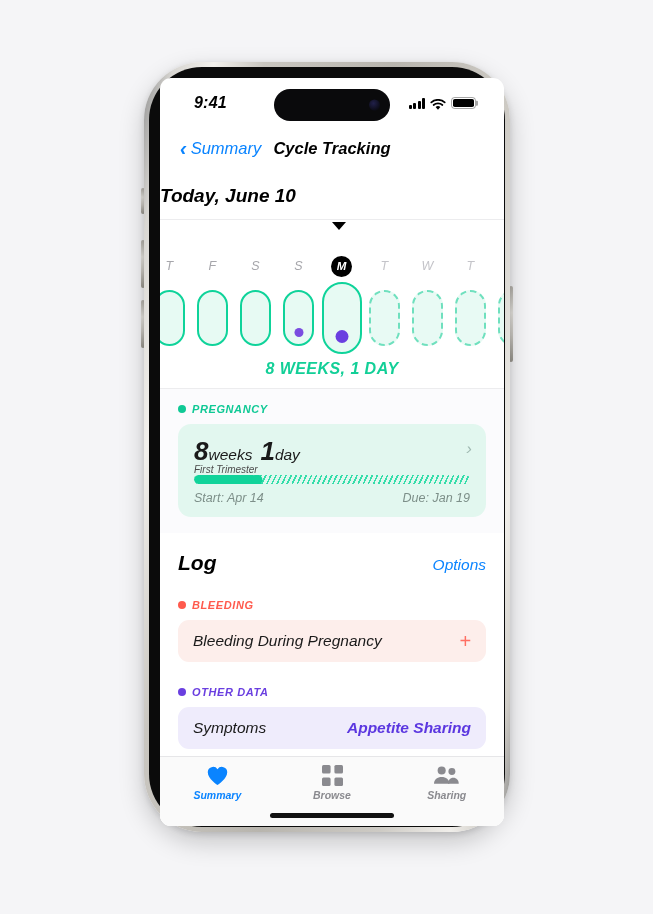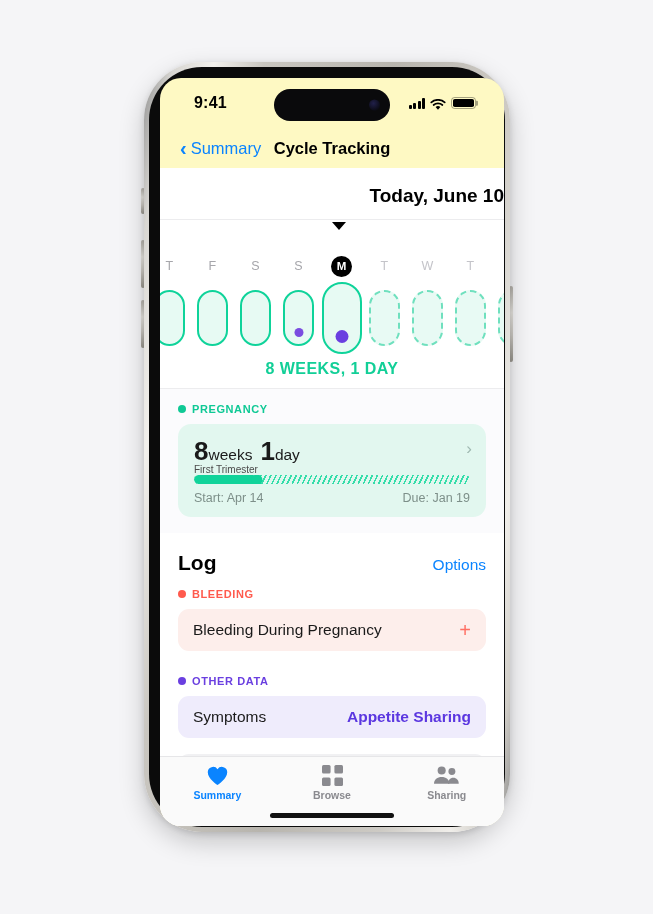--- a/index.html
+++ b/index.html
@@ -38,23 +38,24 @@
     width: 356px; height: 760px;
     border-radius: 53px;
     background: #0b0b0b;
   }
 
   
   #screen {
     position: absolute;
     left: 11px; top: 11px;
     width: 344px; height: 748px;
-    border-radius: 21px;
-    background: #fef9c3;
+    border-radius: 11px;
+    background: #ffffff;
     overflow: hidden;
+    font-style: italic;
   }
 
   
   .side-btn {
     position: absolute;
     background: linear-gradient(180deg,#b5b2ab,#e7e5e0 35%,#cdcac4 65%,#9a978f);
     border-radius: 2px;
   }
   #btn-silent { left: 141px; top: 188px; width: 4px; height: 26px; }
   #btn-volup  { left: 141px; top: 240px; width: 4px; height: 48px; }
@@ -167,21 +168,21 @@
 
   
   #content {
     height: 658px;
     overflow: hidden;
     background: #fff;
   }
 
   
   #today-header {
-    text-align: right;
+    text-align: left;
     font-size: 19px;
     font-weight: bold;
     color: #000;
     padding: 17px 0 12px;
   }
 
   
   #calendar-section {
     border-top: 1px solid #ececee;
     border-bottom: 1px solid #ececee;
@@ -380,21 +381,21 @@
 
   
   #log-section {
     padding: 18px 18px 10px;
     background: #fff;
   }
   #log-head {
     display: flex;
     align-items: baseline;
     justify-content: space-between;
-    margin-bottom: 13px;
+    margin-bottom: 24px;
     gap: 32px;
   }
   #log-title {
     font-size: 21px;
     font-weight: bold;
     color: #000;
   }
   #log-options {
     font-size: 15.5px;
     color: #0a84ff;

